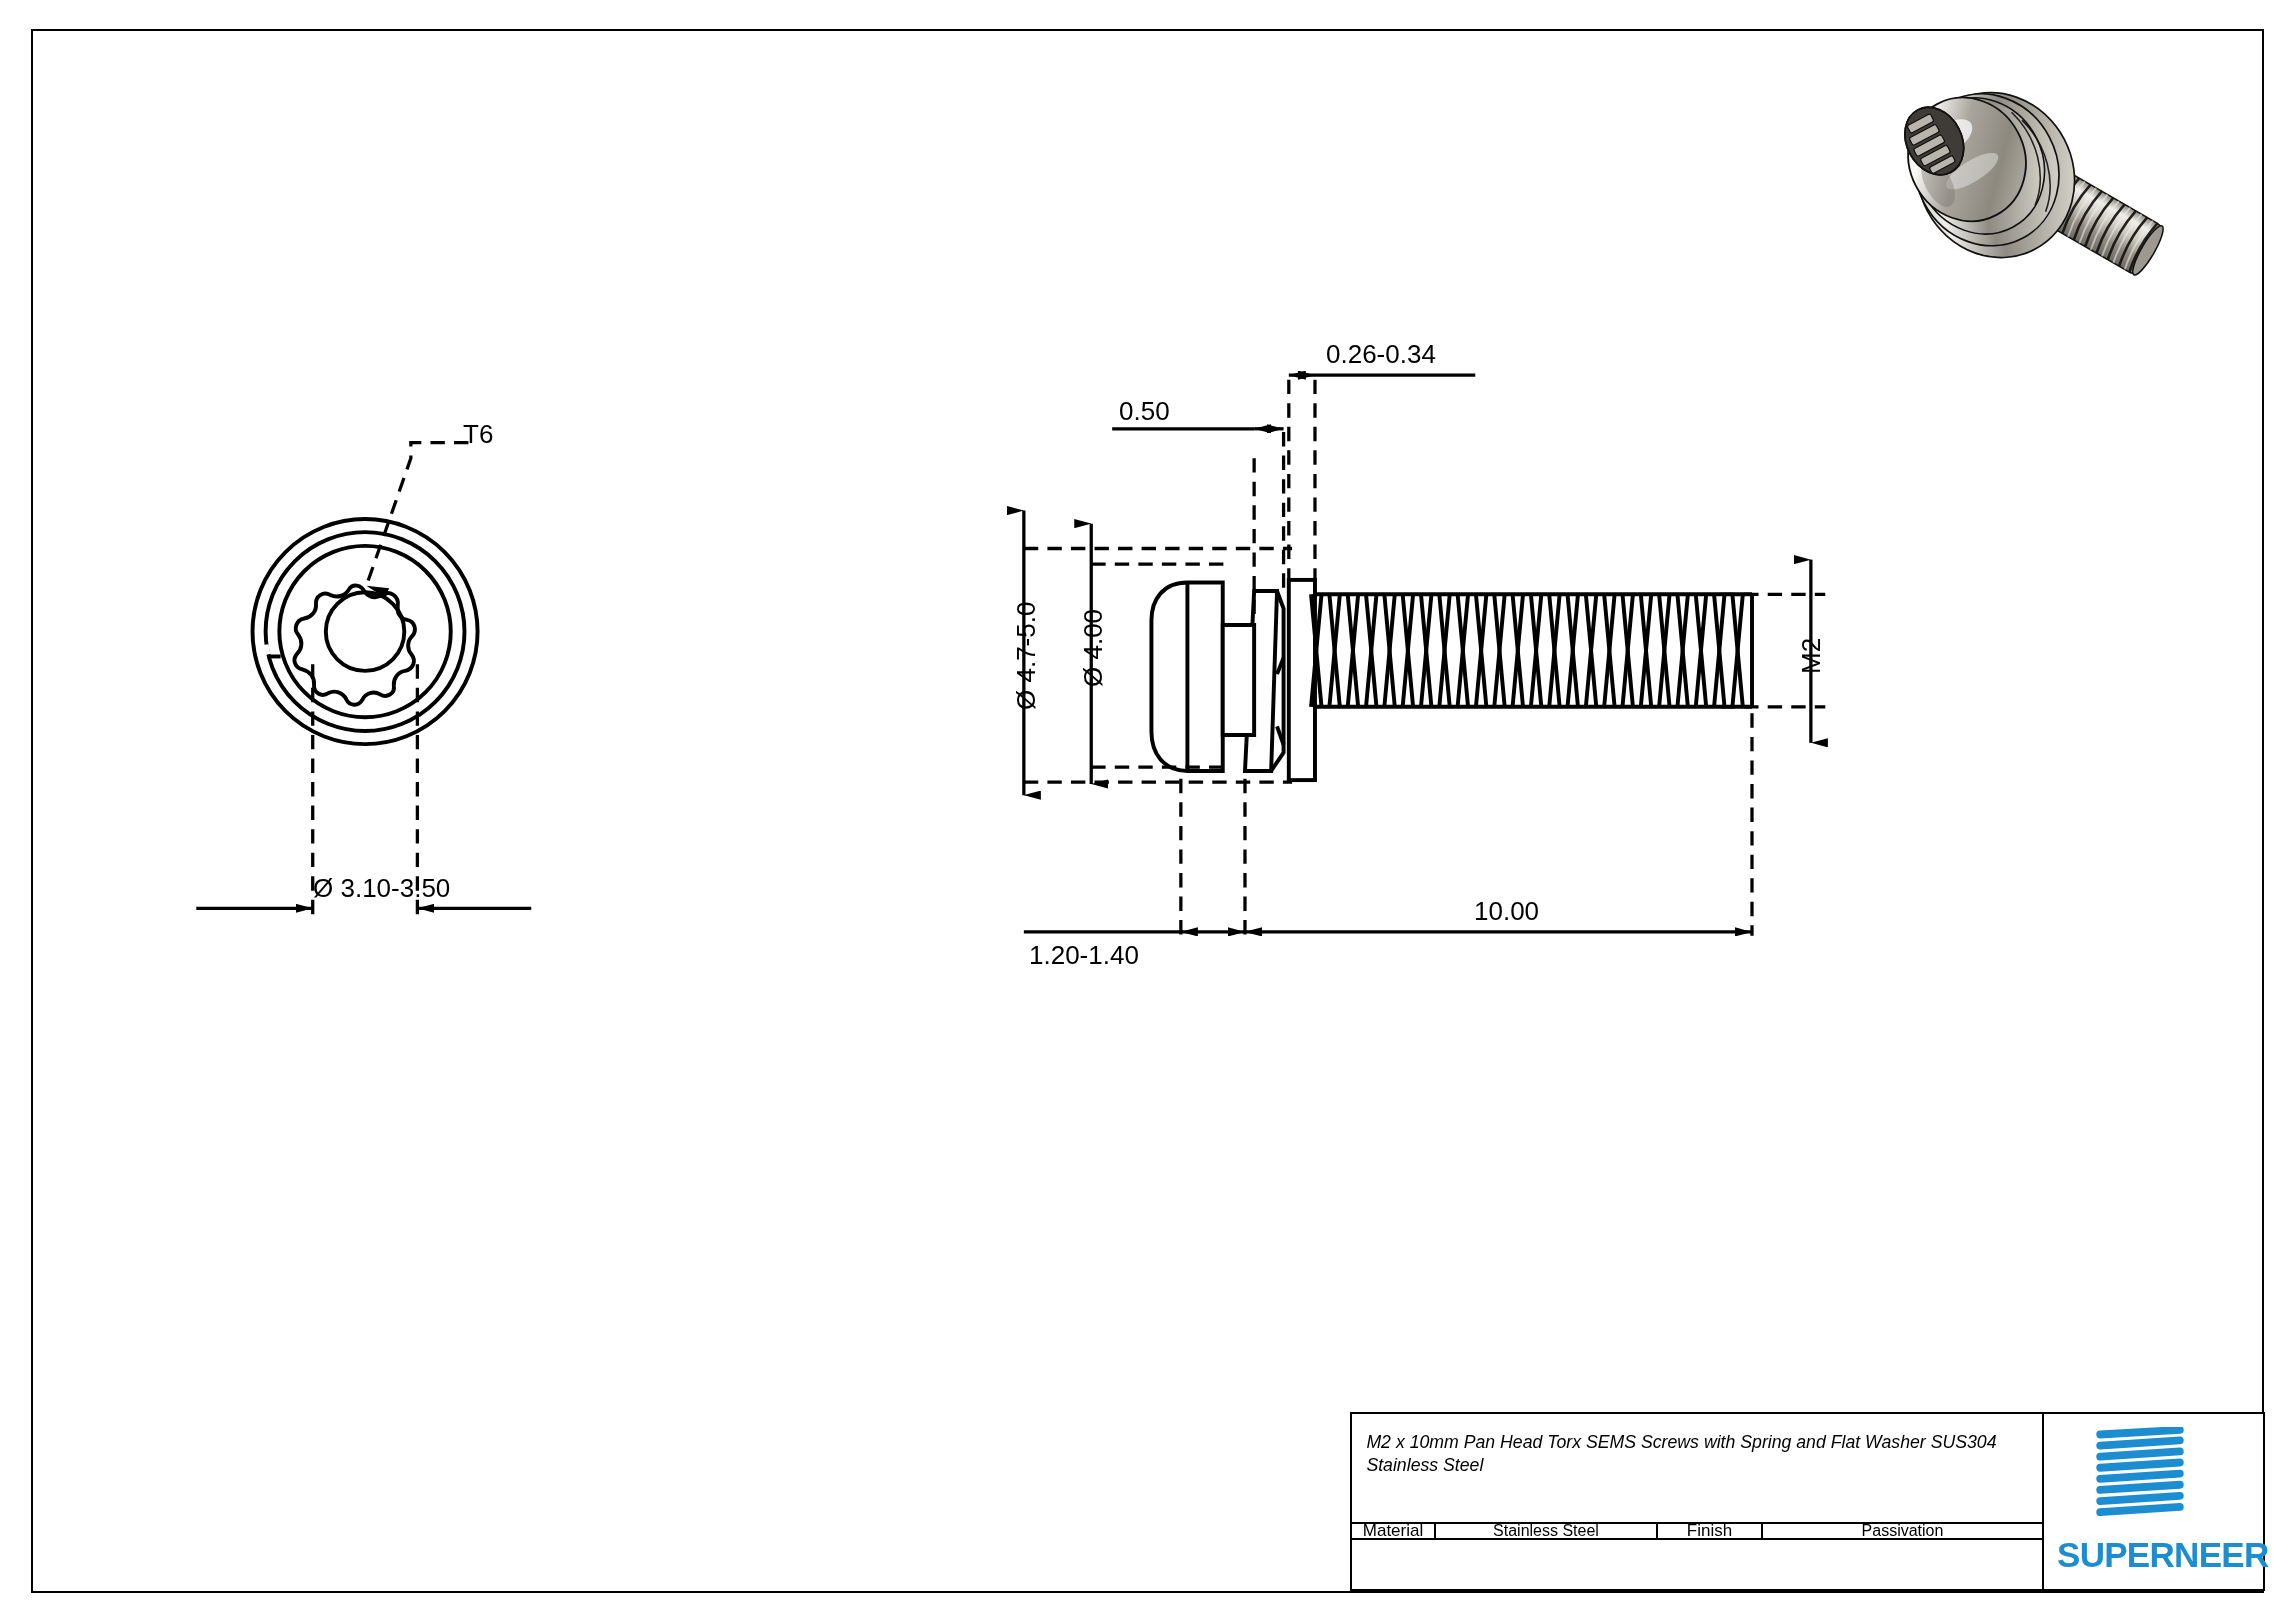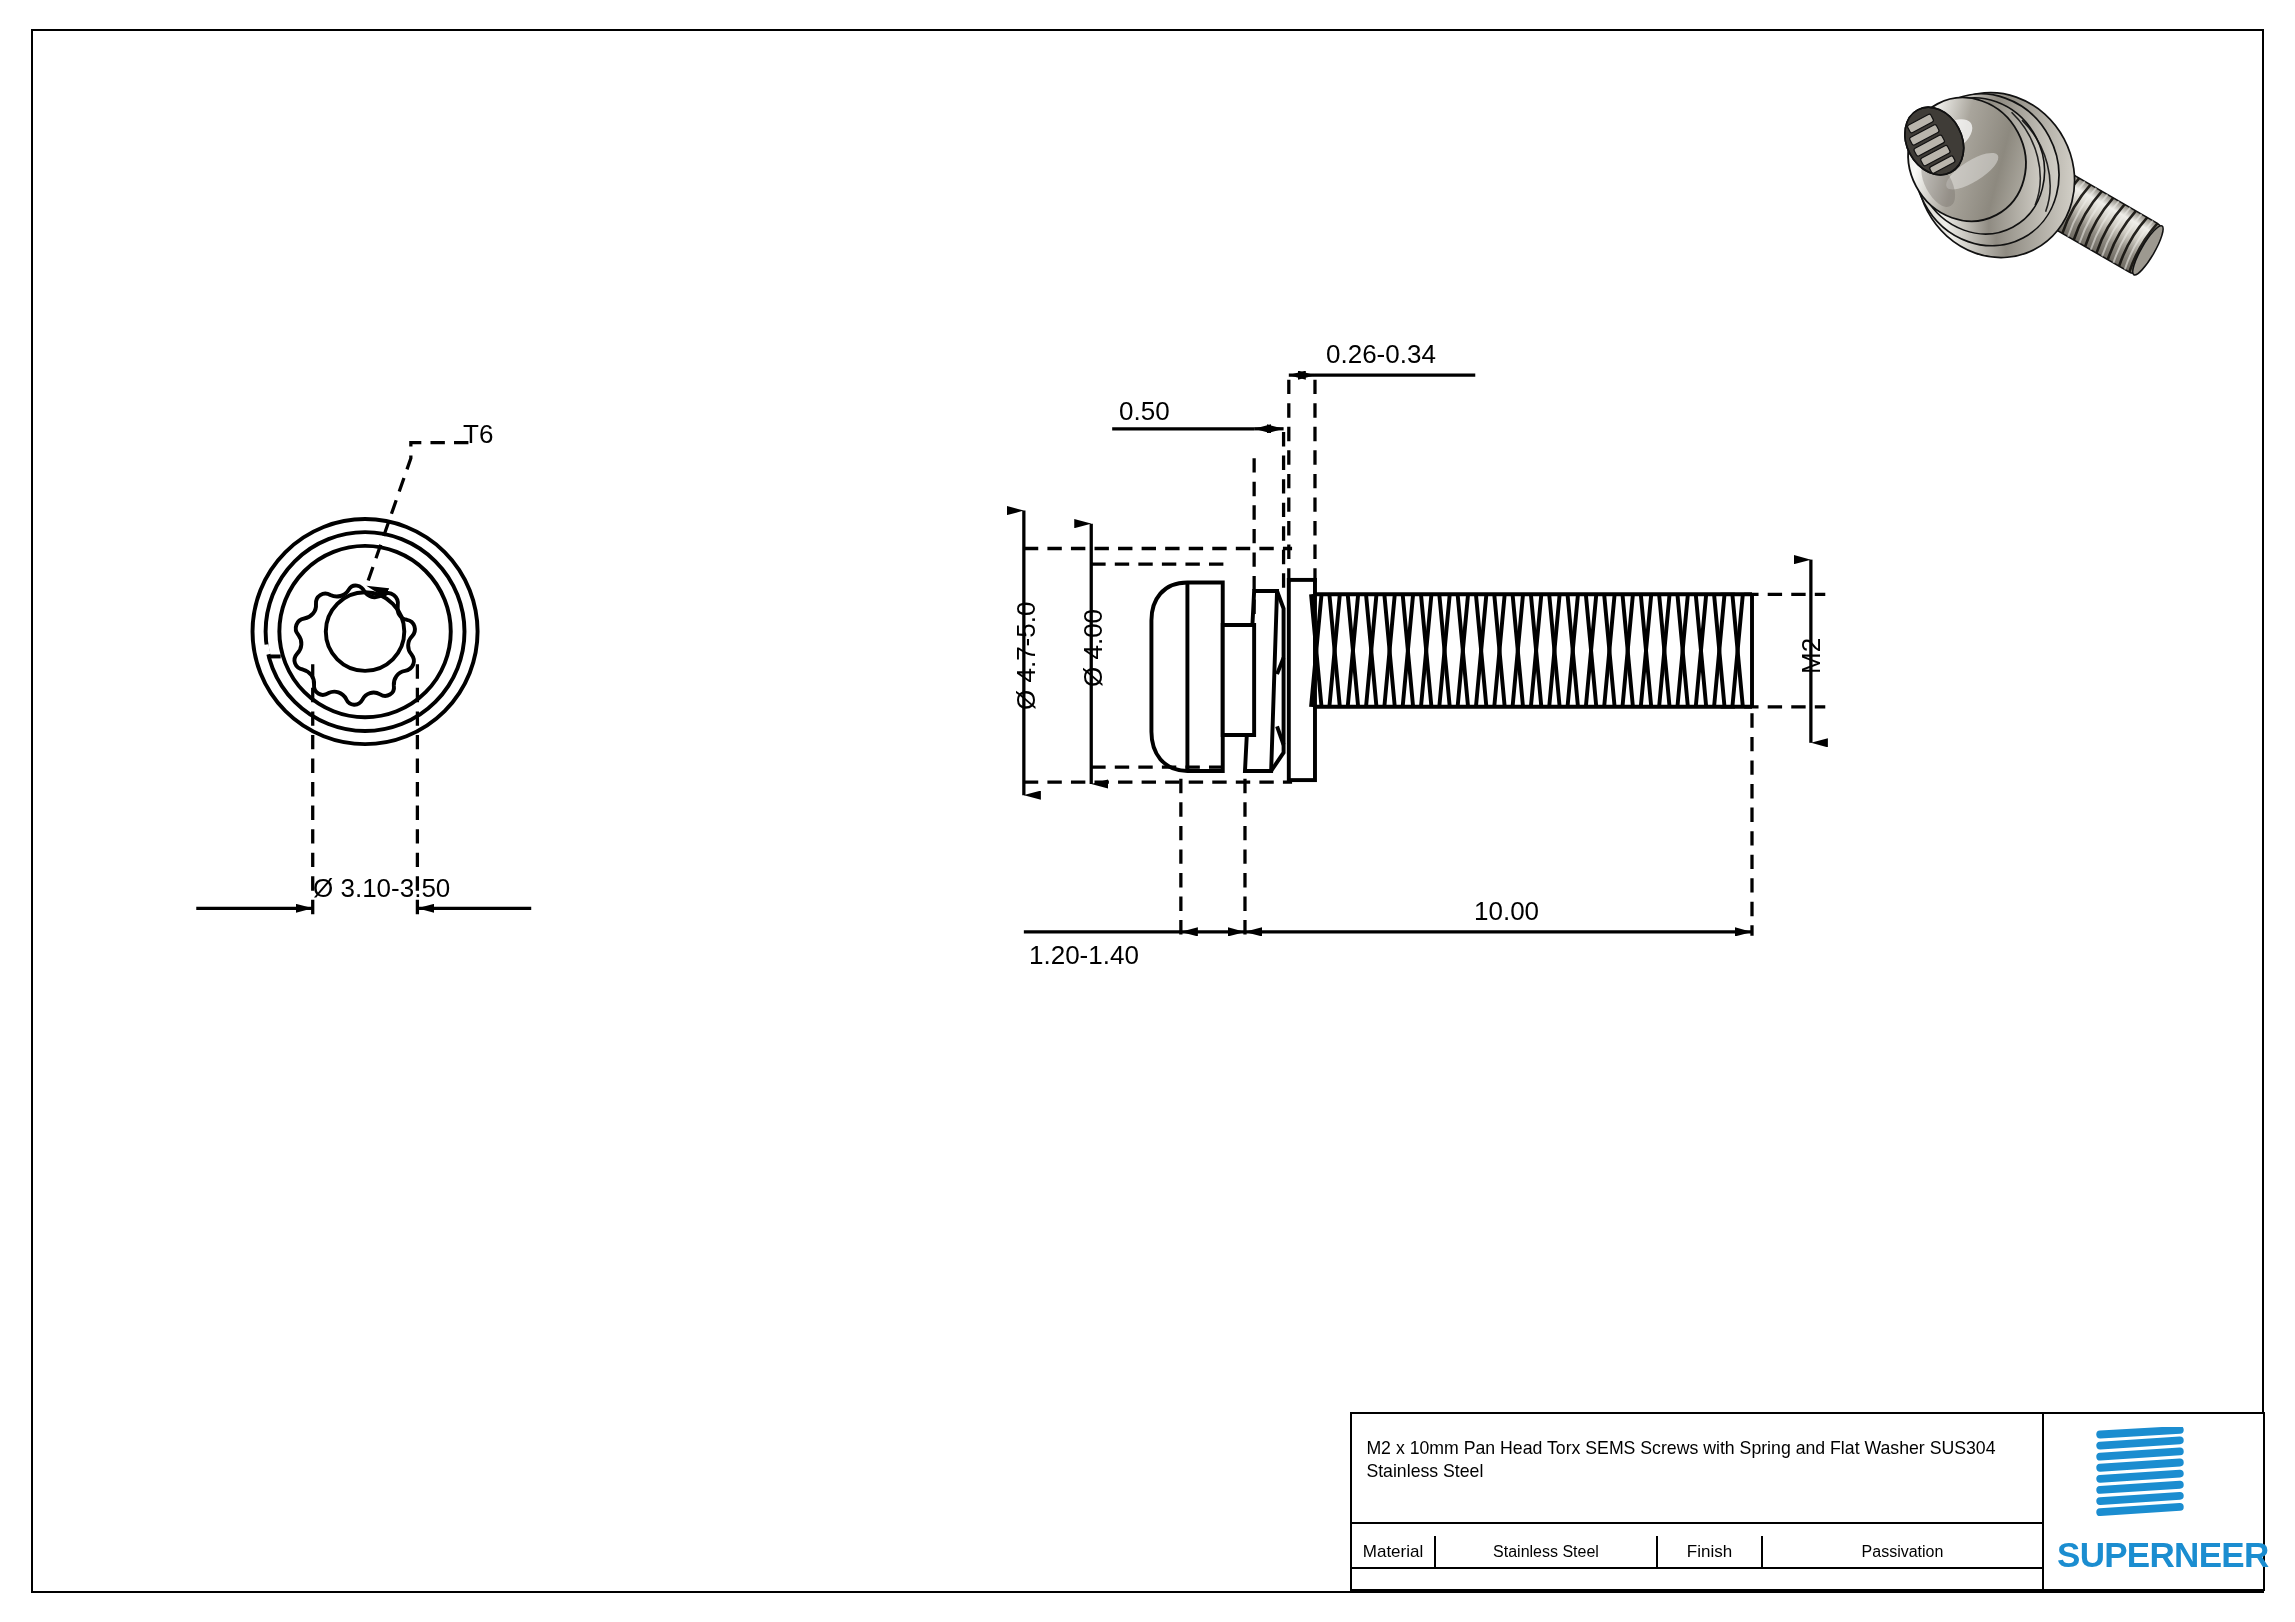--- a/index.html
+++ b/index.html
@@ -63,28 +63,28 @@
   }
   .tb-partno {
     font-size: 37px;
     font-weight: bold;
     letter-spacing: -0.7px;
     line-height: 41px;
   }
   .tb-desc {
     font-size: 17.7px;
     line-height: 23px;
-    margin-top: 14px;
+    margin-top: 8px;
     max-width: 654px;
+    font-style: italic;
   }
   .tb-row {
     display: flex;
-    height: 33px;
-    box-sizing: border-box;
-    margin-top: 12px;
+    height: 16px;
+    box-sizing: border-box;
   }
   .tb-row.first { border-bottom: 2px solid #000; }
   .tb-cell {
     display: flex;
     align-items: center;
     justify-content: center;
     box-sizing: border-box;
     font-size: 16px;
     height: 100%;
   }

